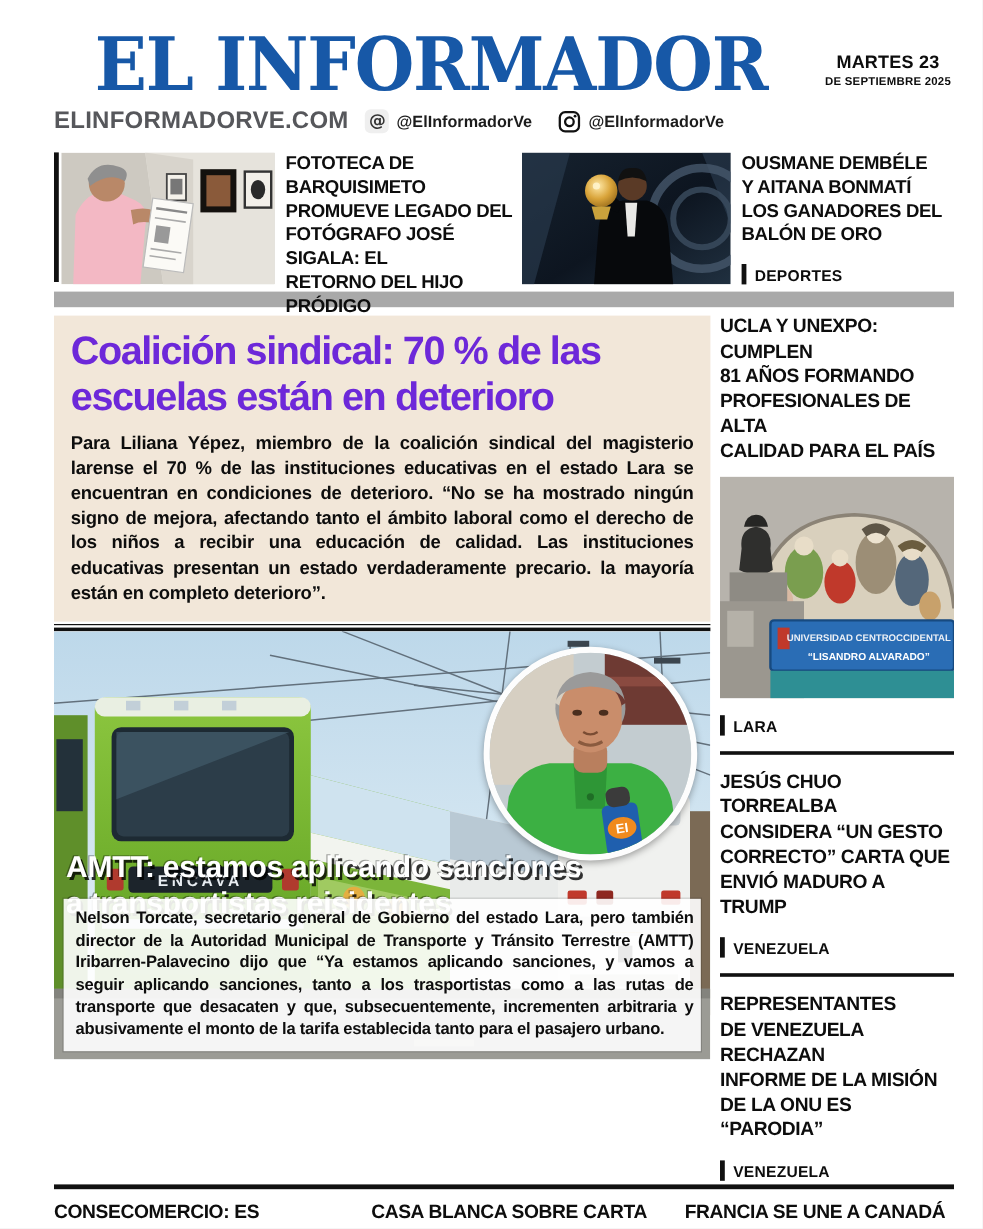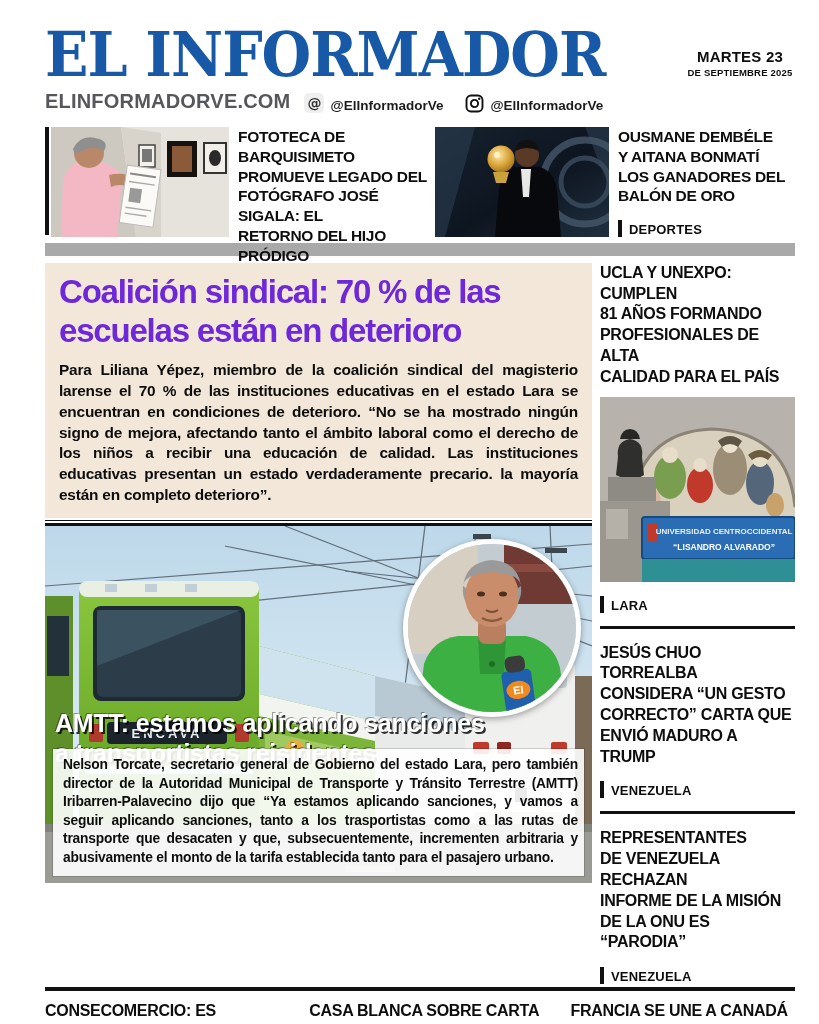--- a/index.html
+++ b/index.html
@@ -6,30 +6,30 @@
   html,body { background:#e7e7e7; }
   .page {
     position:relative; width:819px; height:1024px; margin:0 auto;
     background:#ffffff; overflow:hidden;
     font-family:"Liberation Sans","DejaVu Sans",sans-serif; color:#0d0d0d;
   }
   .content { padding:0 24px 0 45px; }
 
   
   .masthead { padding-top:22px; }
-  .masthead-row { display:flex; align-items:center; }
+  .masthead-row { display:flex; align-items:flex-start;margin-left:34px; }
   .logo {
     font-family:"DejaVu Serif","Liberation Serif",serif;
     font-weight:bold; font-size:57px; line-height:1.05; letter-spacing:-1px;
     color:#1758A7; transform:scaleY(1.08); transform-origin:left top; white-space:nowrap;
   }
   .dateblock { margin-left:auto; text-align:center; padding-top:22px; min-width:110px; }
   .date1 { font-weight:800; font-size:15px; letter-spacing:.2px; }
   .date2 { font-weight:700; font-size:9.5px; margin-top:2px; letter-spacing:.2px; }
-  .social-row { display:flex; align-items:flex-end; margin-top:8px; }
+  .social-row { display:flex; align-items:center; margin-top:8px; }
   .site { font-weight:800; font-size:20px; color:#56575B; letter-spacing:.2px; }
   .handle { font-weight:800; font-size:13.5px; color:#1c1c1c; margin-left:6px; }
   .icon-threads {
     display:inline-flex; align-items:center; justify-content:center;
     width:20px; height:20px; margin-left:14px; border-radius:5px;
     background:#efefef; color:#333; font-weight:700; font-size:14px;
     font-family:"DejaVu Sans",sans-serif;
   }
   .icon-ig { margin-left:22px; display:inline-flex; }
 

